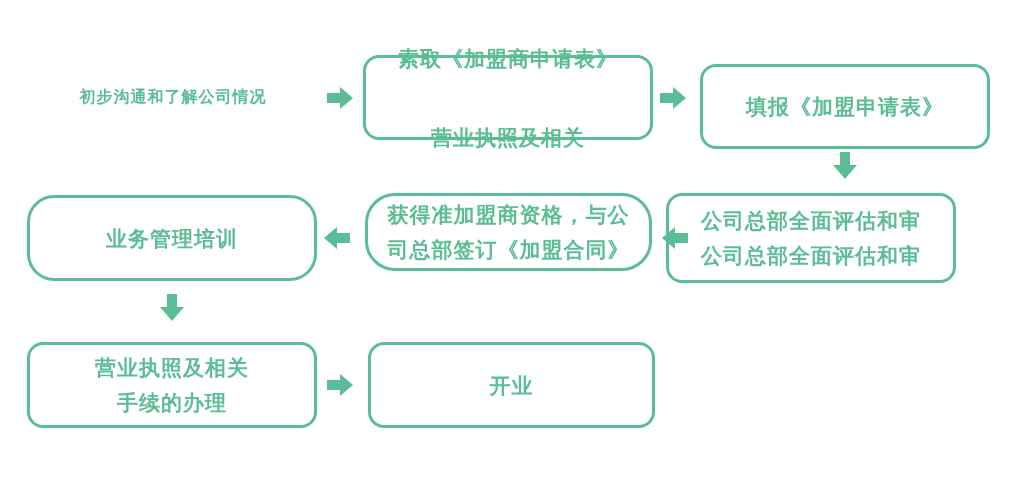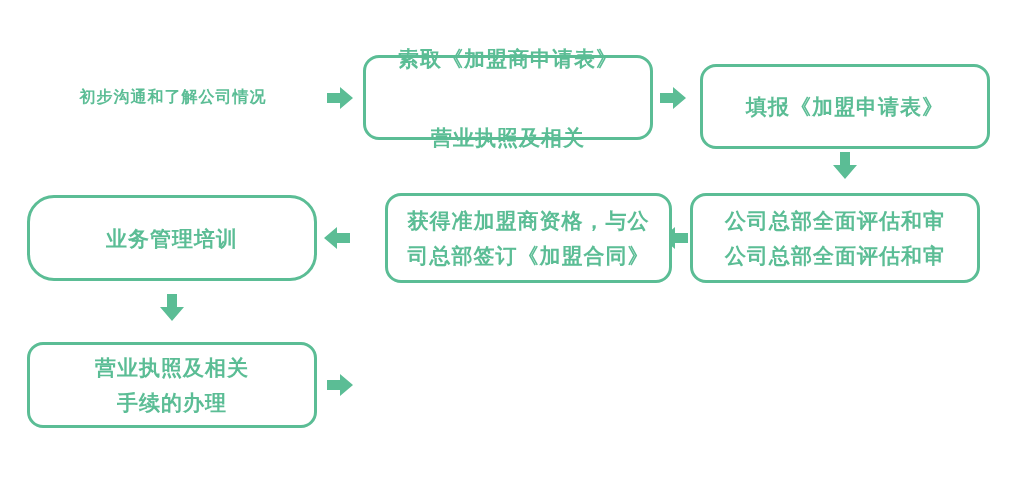--- a/index.html
+++ b/index.html
@@ -76,30 +76,30 @@
   </svg>
 
   <div class="box" style="left:700px;top:55px;width:290px;height:85px;margin-top:9px;">
     <span>填报《加盟申请表》</span>
   </div>
 
   <svg class="arrow" style="left:833px;top:152px;" width="24" height="27" viewBox="0 0 24 27">
     <polygon points="7,0 17,0 17,13 24,13 12,27 0,13 7,13"></polygon>
   </svg>
 
-  <div class="box" style="left:690px;top:193px;width:290px;height:90px;">
+  <div class="box" style="left:666px;top:193px;width:290px;height:90px;">
     <span>公司总部全面评估和审</span>
     <span>公司总部全面评估和审</span>
   </div>
 
   <svg class="arrow" style="left:662px;top:227px;" width="26" height="22" viewBox="0 0 26 22">
     <polygon points="26,6 13,6 13,0 0,11 13,22 13,16 26,16"></polygon>
   </svg>
 
-  <div class="box" style="left:385px;top:193px;width:287px;height:90px;">
+  <div class="box" style="left:365px;top:193px;width:287px;height:78px;border-radius:30px;">
     <span>获得准加盟商资格，与公</span>
     <span>司总部签订《加盟合同》</span>
   </div>
 
   <svg class="arrow" style="left:324px;top:227px;" width="26" height="22" viewBox="0 0 26 22">
     <polygon points="26,6 13,6 13,0 0,11 13,22 13,16 26,16"></polygon>
   </svg>
 
   <div class="box" style="left:27px;top:195px;width:290px;height:86px;border-radius:27px;">
     <span>业务管理培训</span>
@@ -111,14 +111,17 @@
 
   <div class="box" style="left:27px;top:342px;width:290px;height:86px;">
     <span>营业执照及相关</span>
     <span>手续的办理</span>
   </div>
 
   <svg class="arrow" style="left:327px;top:374px;" width="26" height="22" viewBox="0 0 26 22">
     <polygon points="0,6 13,6 13,0 26,11 13,22 13,16 0,16"></polygon>
   </svg>
 
+  <div class="box" style="left:368px;top:342px;width:287px;height:86px;">
+    <span>开业</span>
+  </div>
 
 </div>
 
 </body></html>

